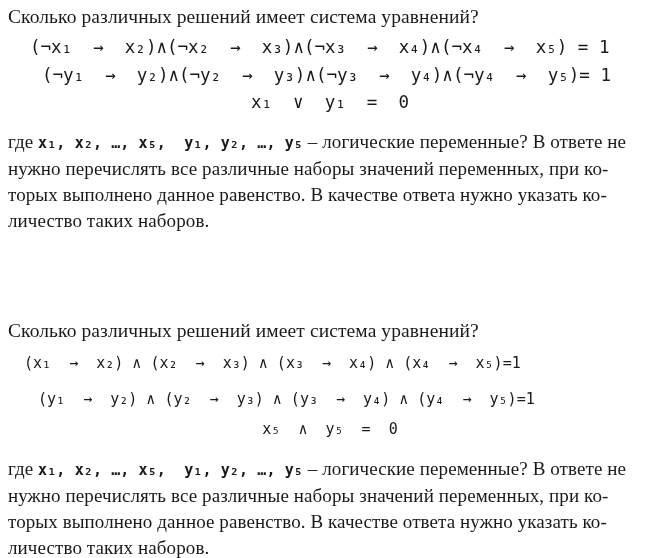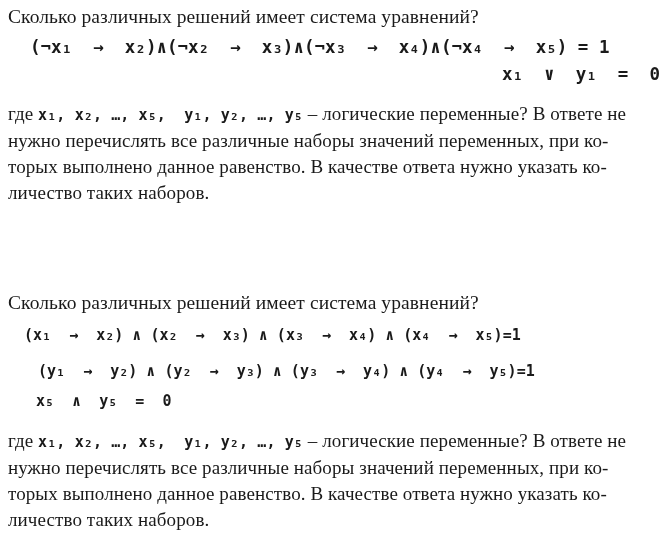--- a/index.html
+++ b/index.html
@@ -21,32 +21,32 @@
   }
   .problem{display:block;}
   .problem-title{
     margin:6px 0 0 8px;
     font-size:19.5px;
     line-height:22px;
     letter-spacing:0.1px;
   }
   .eq{
     font-family:"DejaVu Sans Mono", monospace;
-    font-weight:700;
+    font-weight:400;
     white-space:pre;
     color:var(--ink);
   }
   
   .sys1 .eq-1{margin-top:5px; padding-left:30px; font-size:17.5px; line-height:28px;}
   .sys1 .eq-2{margin-top:0px;  padding-left:42px; font-size:17.5px; line-height:28px;}
-  .sys1 .eq-3{margin-top:0px;  text-align:right; font-size:17.5px; line-height:26px;}
+  .sys1 .eq-3{margin-top:0px;  text-align:center; font-size:17.5px; line-height:26px;}
   
   .sys2 .eq-1{margin-top:8px; padding-left:24px; font-size:15px; line-height:26px;}
   .sys2 .eq-2{margin-top:10px; padding-left:38px; font-size:15px; line-height:26px;}
-  .sys2 .eq-3{margin-top:4px; font-size:15px; line-height:26px;padding-left:36px;}
+  .sys2 .eq-3{margin-top:4px; text-align:center; font-size:15px; line-height:26px;}
   .body-text{
     margin:14px 4px 0 8px;
     font-size:19px;
     line-height:26px;
     letter-spacing:0.1px;
   }
   .mono-inline{
     font-family:"DejaVu Sans Mono", monospace;
     font-weight:700;
     font-size:15px;
@@ -59,20 +59,21 @@
   .spacer{height:80px;}
 </style>
 </head>
 <body>
 
 <div class="page">
 
   <section class="problem sys1">
     <div class="problem-title">Сколько различных решений имеет система уравнений?</div>
     <div class="eq eq-1">(¬x₁  →  x₂)∧(¬x₂  →  x₃)∧(¬x₃  →  x₄)∧(¬x₄  →  x₅) = 1</div>
+    <div class="eq eq-2">(¬y₁  →  y₂)∧(¬y₂  →  y₃)∧(¬y₃  →  y₄)∧(¬y₄  →  y₅)= 1</div>
     <div class="eq eq-3">x₁  ∨  y₁  =  0</div>
     <p class="body-text"><span>где </span><span class="mono-inline">x₁, x₂, …, x₅,  y₁, y₂, …, y₅</span><span class="serif-rest"> – логические переменные? В ответе не
 нужно перечислять все различные наборы значений переменных, при ко-
 торых выполнено данное равенство. В качестве ответа нужно указать ко-
 личество таких наборов.</span></p>
   </section>
 
   <div class="spacer"></div>
 
   <section class="problem sys2">

